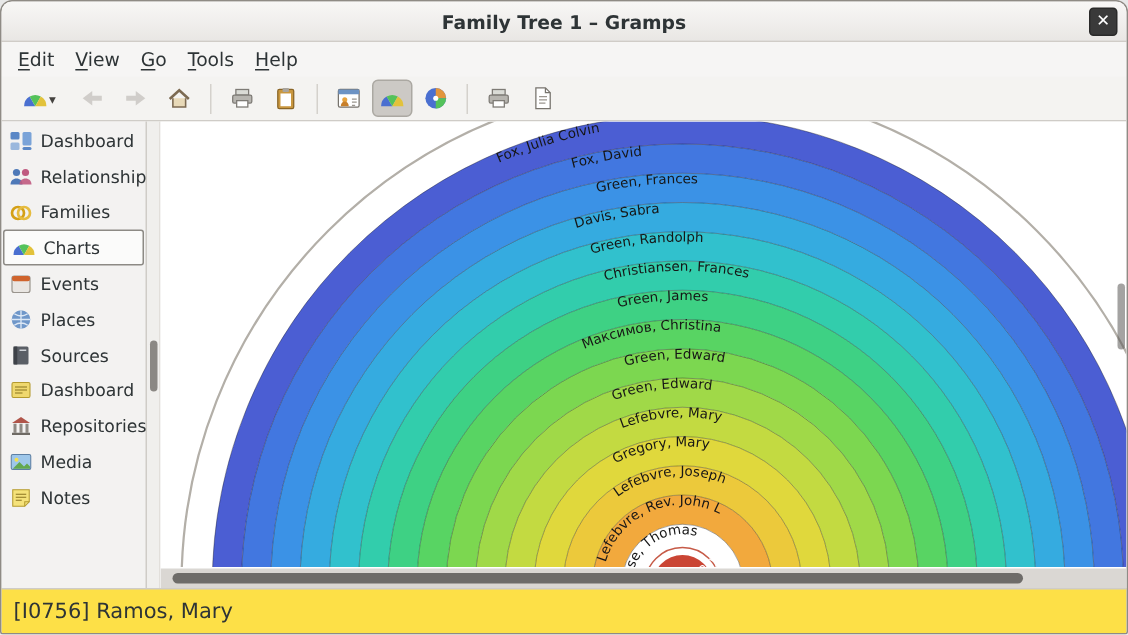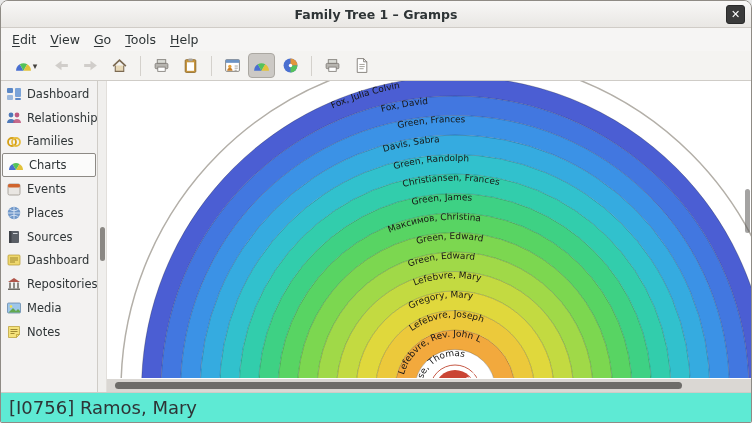--- a/index.html
+++ b/index.html
@@ -38,22 +38,22 @@
   .sicon svg{width:16px;height:16px;display:block;}
   .scrollstrip{width:9px;flex:0 0 auto;background:#f0efed;border-right:1px solid #e2dfdb;position:relative;}
   .vthumb{position:absolute;left:2px;width:5px;border-radius:3px;background:#8b8884;}
   .chart-area{flex:1 1 auto;position:relative;background:#ffffff;overflow:hidden;}
   #fan-svg{position:absolute;left:0;top:0;}
   .hscrollbar{position:absolute;left:0;right:0;bottom:0;height:13px;background:#dad7d3;cursor:pointer;}
   .hthumb{position:absolute;left:8px;top:3px;width:88%;height:7px;border-radius:4px;background:#6e6c69;}
   .overlay-vscroll{position:absolute;right:1px;top:108px;width:5px;height:44px;border-radius:3px;
                    background:rgba(90,88,85,.55);cursor:pointer;}
   
-  .statusbar{height:30px;flex:0 0 auto;background:#5eead4;border-top:1px solid #cfccc7;display:flex;
-             align-items:center;padding-left:8px;font-size:18px;color:#2e3436;}
+  .statusbar{height:30px;flex:0 0 auto;background:#fde047;border-top:1px solid #cfccc7;display:flex;
+             align-items:center;padding-left:8px;font-size:14px;color:#2e3436;}
   text{font-family:"DejaVu Sans",sans-serif;}
 </style>
 </head>
 <body>
 
 <div class="window">
   <div class="titlebar">
     <div class="title">Family Tree 1 – Gramps</div>
     <button class="close-btn">✕</button>
   </div>

